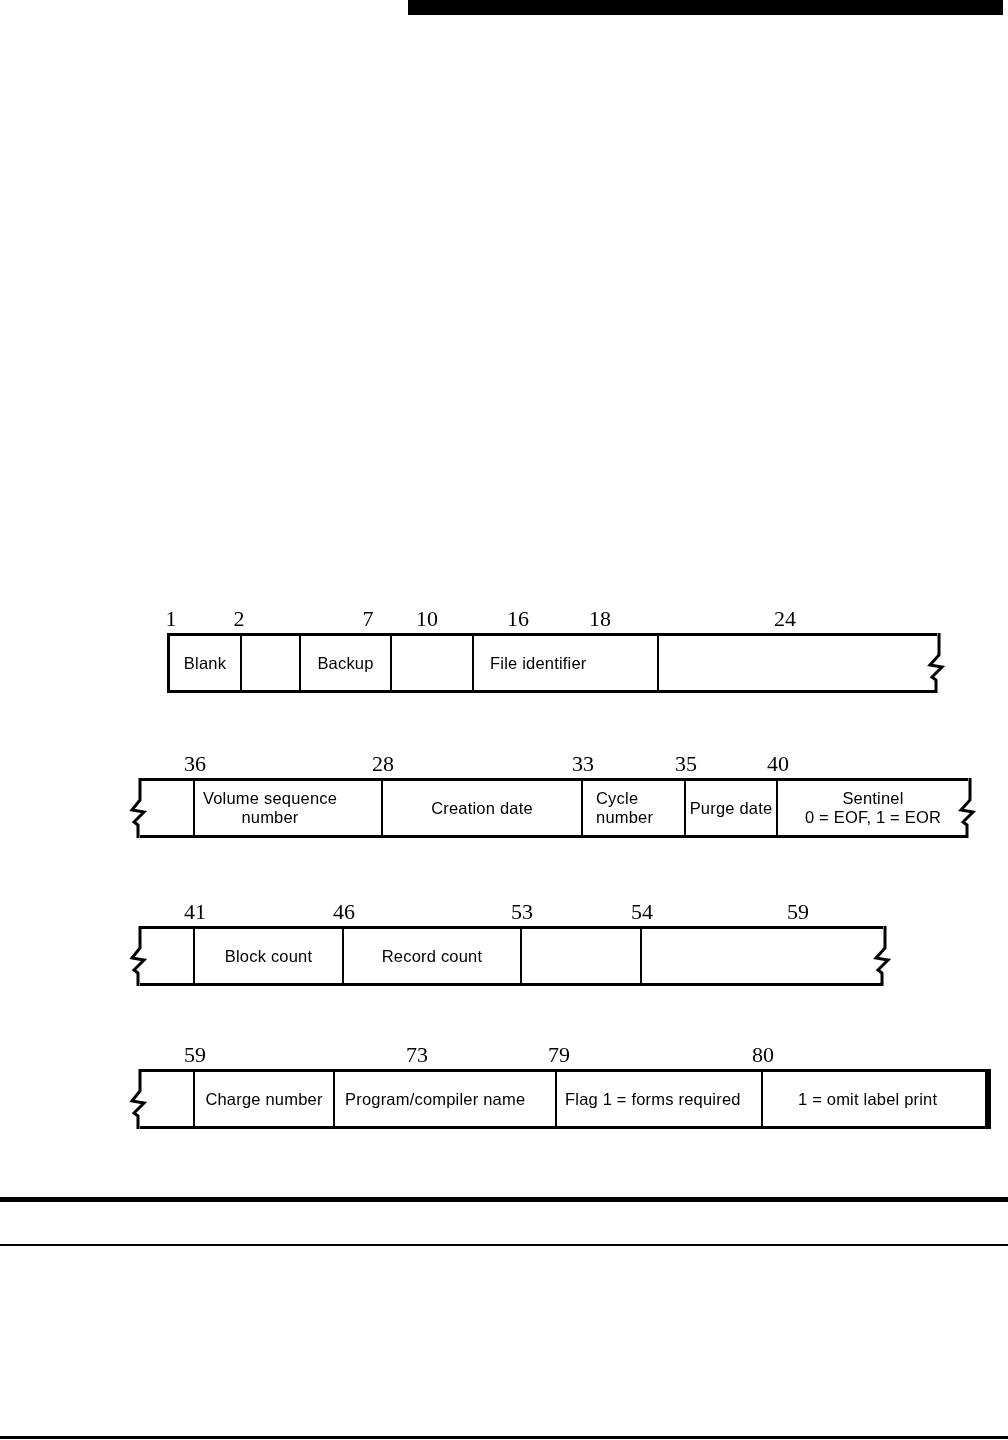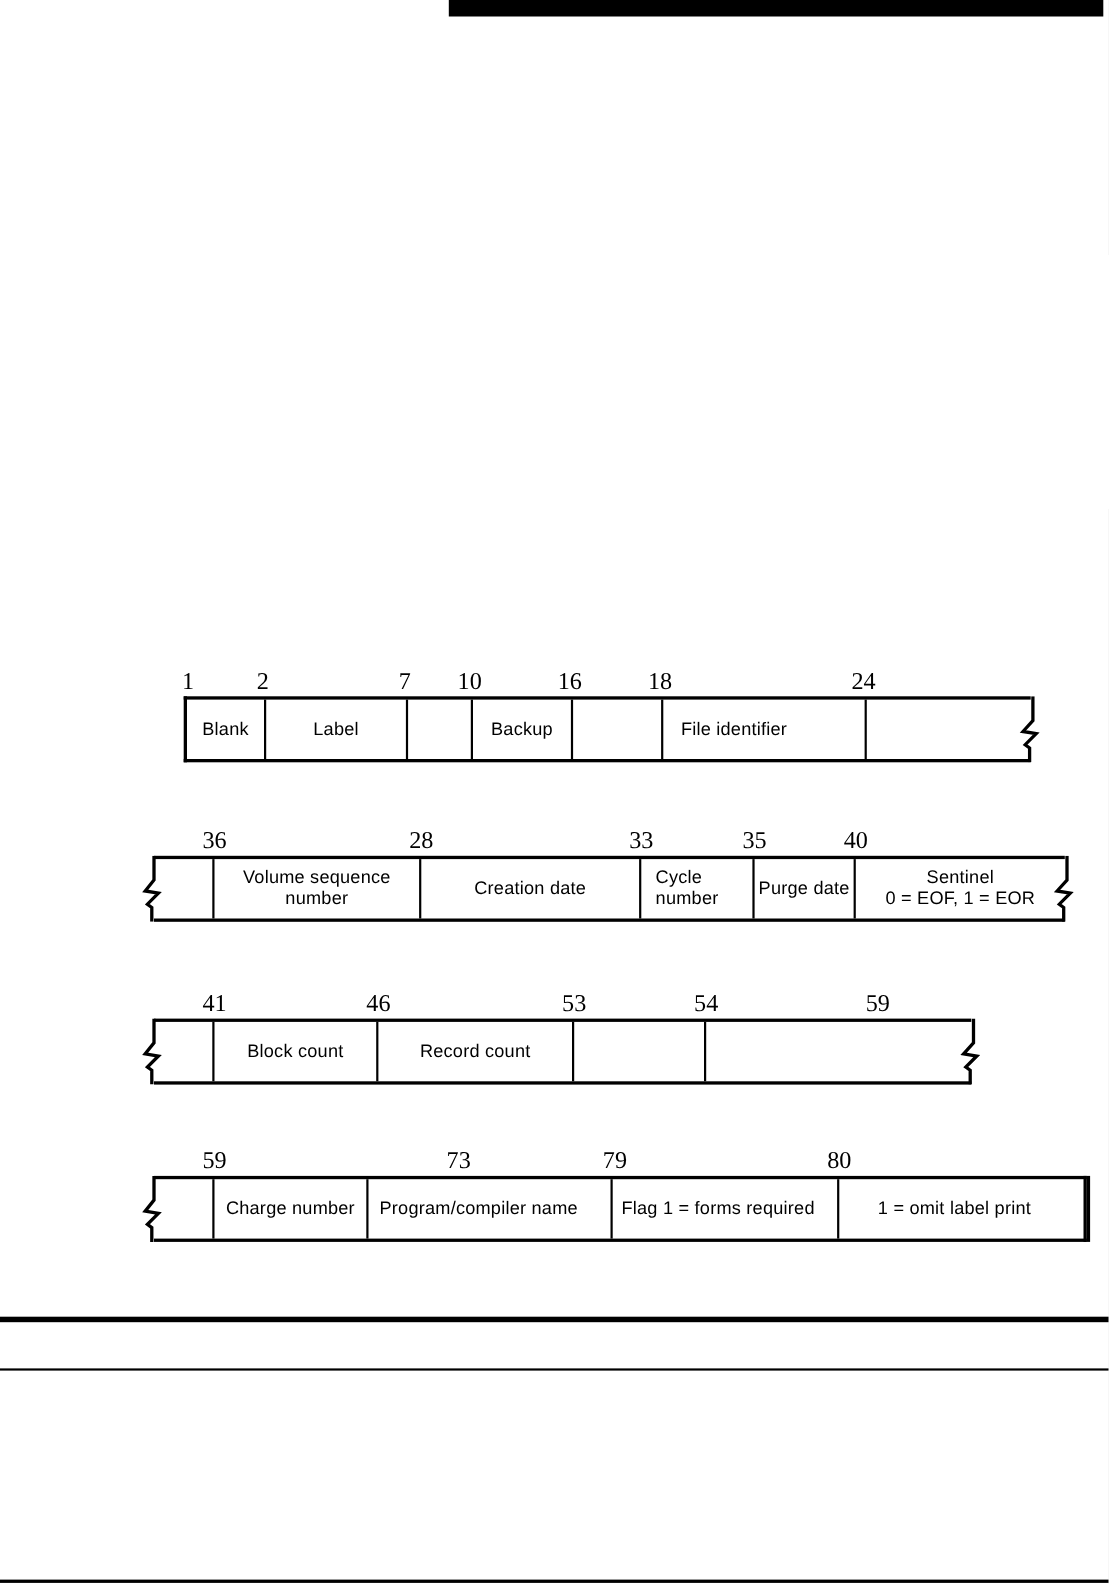--- a/index.html
+++ b/index.html
@@ -22,21 +22,21 @@
   .boxes {
     position:absolute; left:0; top:0; width:100%; height:60px;
     box-sizing:border-box; display:flex;
     border-top:3px solid #000; border-bottom:3px solid #000;
   }
   .bl { border-left:3px solid #000; }
   .br { border-right:3px solid #000; }
   .cell {
     box-sizing:border-box; flex:0 0 auto; min-width:0;
     border-right:2px solid #000;
-    display:flex; flex-direction:column; justify-content:center; align-items:center;
+    display:flex; flex-direction:column; justify-content:center; 
     font-size:16.5px; line-height:19px; text-align:center; letter-spacing:0.2px;
     overflow:hidden;
   }
   .cell:last-child { border-right:none; flex:1 1 auto; }
   .frow.br .cell:last-child { border-right:none;margin-left:13px; }
   .cell.left { align-items:flex-start; text-align:left; }
   .cell .l2 { display:block; }
 
   
   .brk { position:absolute; top:0; height:60px; width:22px; }
@@ -62,23 +62,20 @@
       <span style="left:72px">2</span>
       <span style="left:201px">7</span>
       <span style="left:260px">10</span>
       <span style="left:351px">16</span>
       <span style="left:433px">18</span>
       <span style="left:618px">24</span>
     </div>
     <div class="boxes bl">
       <div class="cell" style="width:72px">
           <span>Blank</span>
-        </div>
-      <div class="cell" style="width:129px">
-          <span>Label</span>
         </div>
       <div class="cell" style="width:59px">
           <span></span>
         </div>
       <div class="cell" style="width:91px">
           <span>Backup</span>
         </div>
       <div class="cell" style="width:82px">
           <span></span>
         </div>

